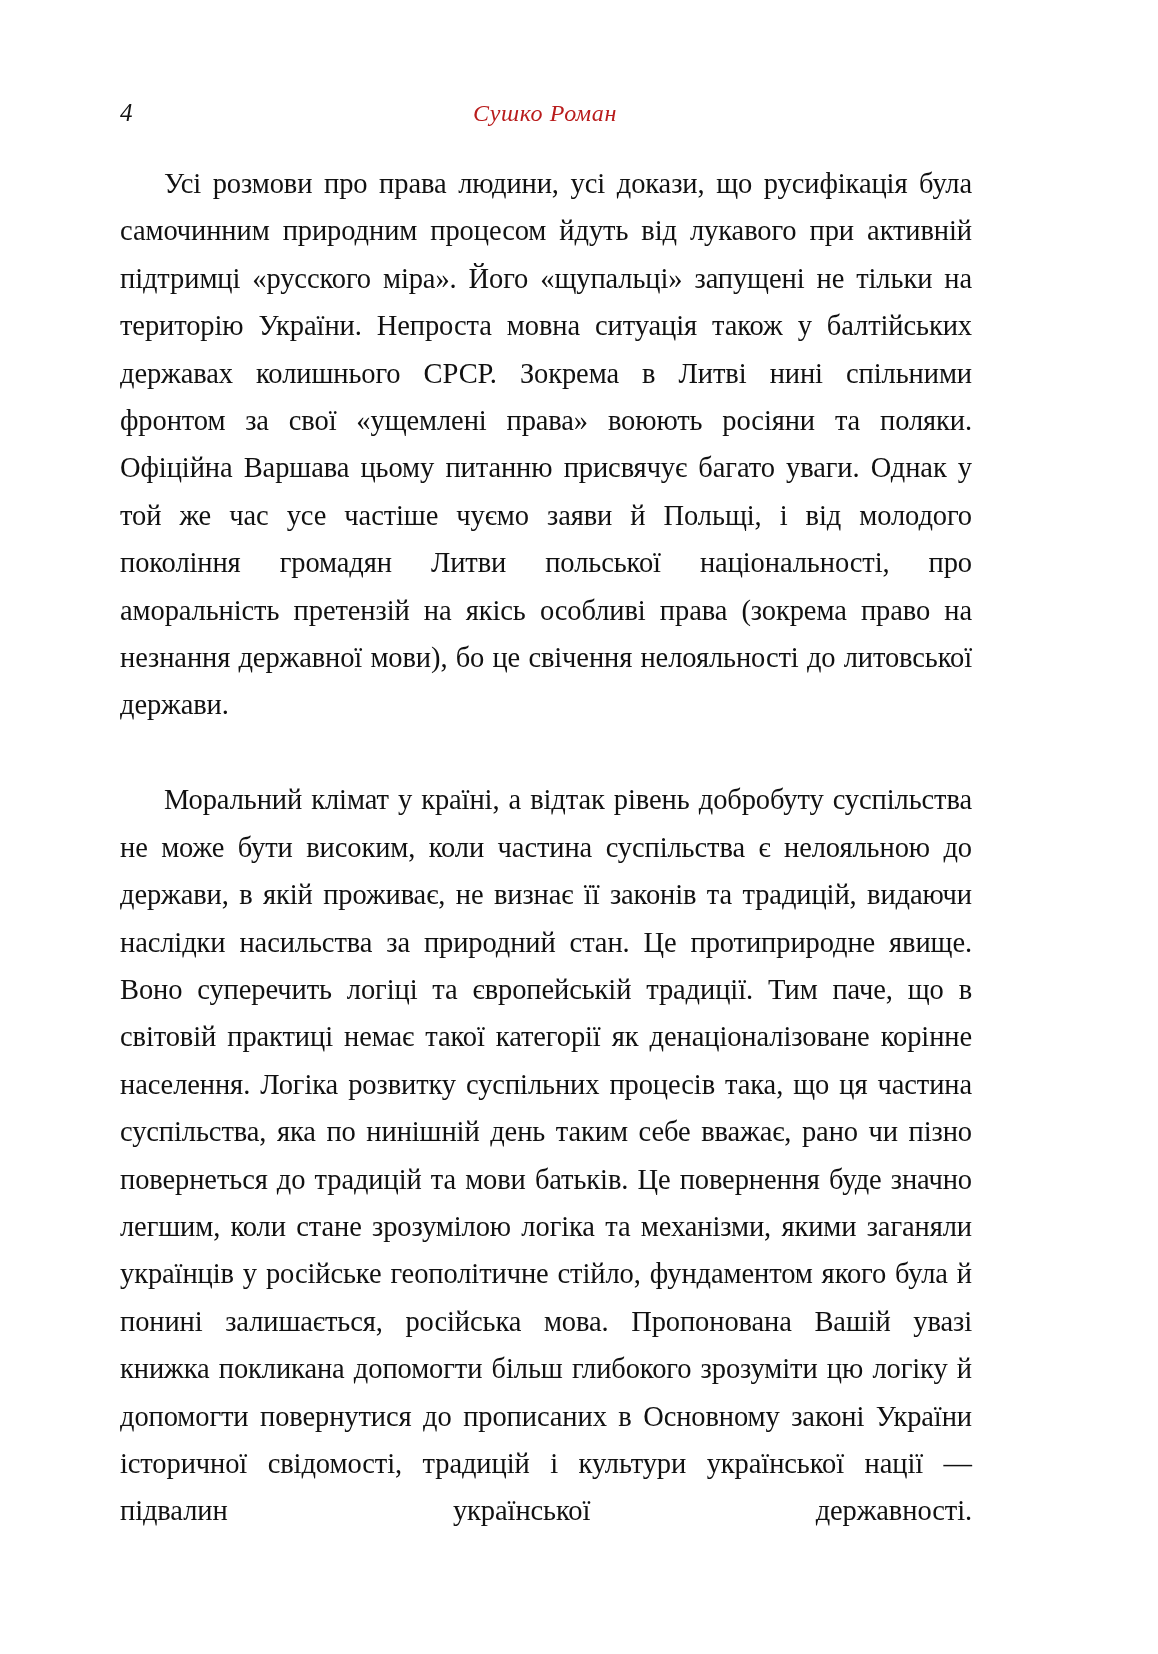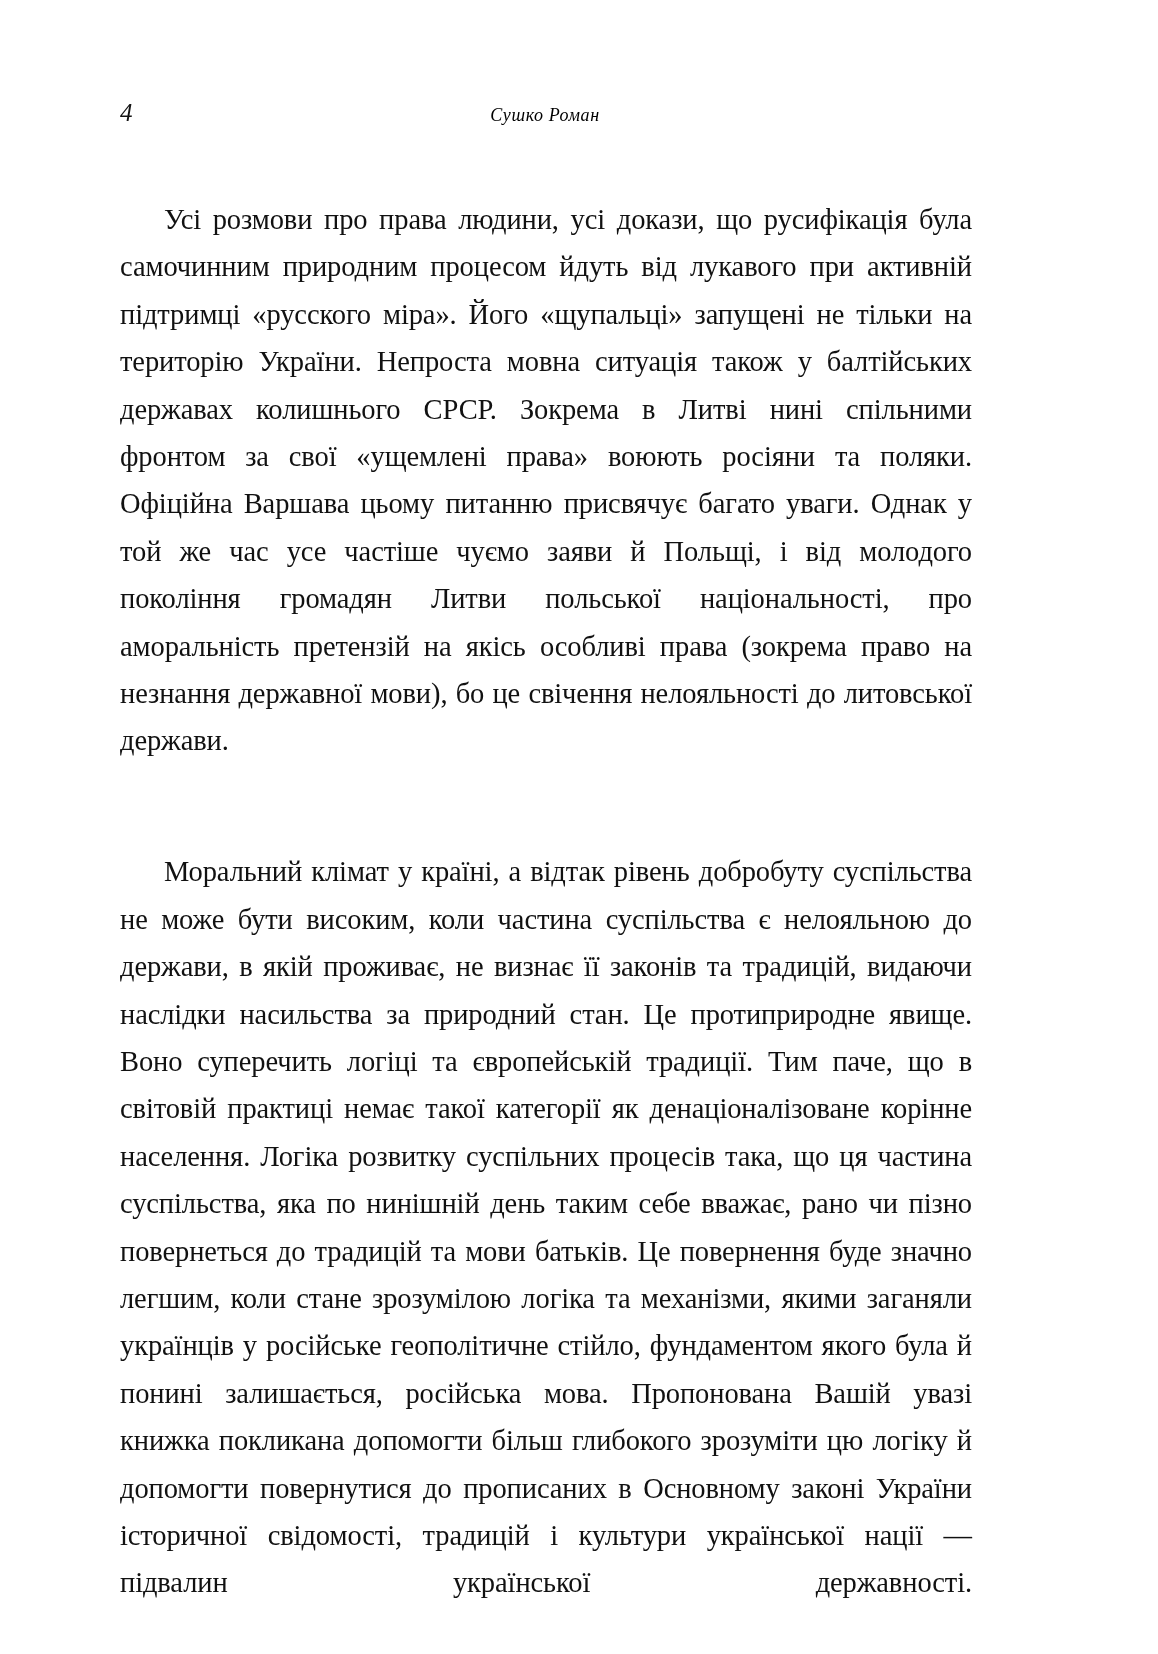--- a/index.html
+++ b/index.html
@@ -37,24 +37,24 @@
     letter-spacing: 0.5px;
     color: #141414;
     line-height: 1;
     width: 120px;
     text-align: left;
   }
 
   .runhead {
     flex: 1;
     text-align: center;
-    font-size: 18px;
+    font-size: 24px;
     font-style: italic;
     letter-spacing: 0.6px;
-    color: #000000;
+    color: #b91c1c;
     line-height: 1;
     padding-right: 120px;
   }
 
   
   .textblock {
     position: absolute;
     left: 120px;
     top: 160px;
     width: 852px;
@@ -67,21 +67,20 @@
     font-size: 28.5px;
     line-height: 47.4px;
     letter-spacing: -0.1px;
     word-spacing: 0.4px;
     color: #111111;
     hyphens: none;
   }
 
   .para.indent {
     text-indent: 44px;
-    margin-top: 36px;
   }
 
   .para.first {
     text-indent: 0;
   }
 
   
   .para::after {
     content: "";
     display: inline-block;

